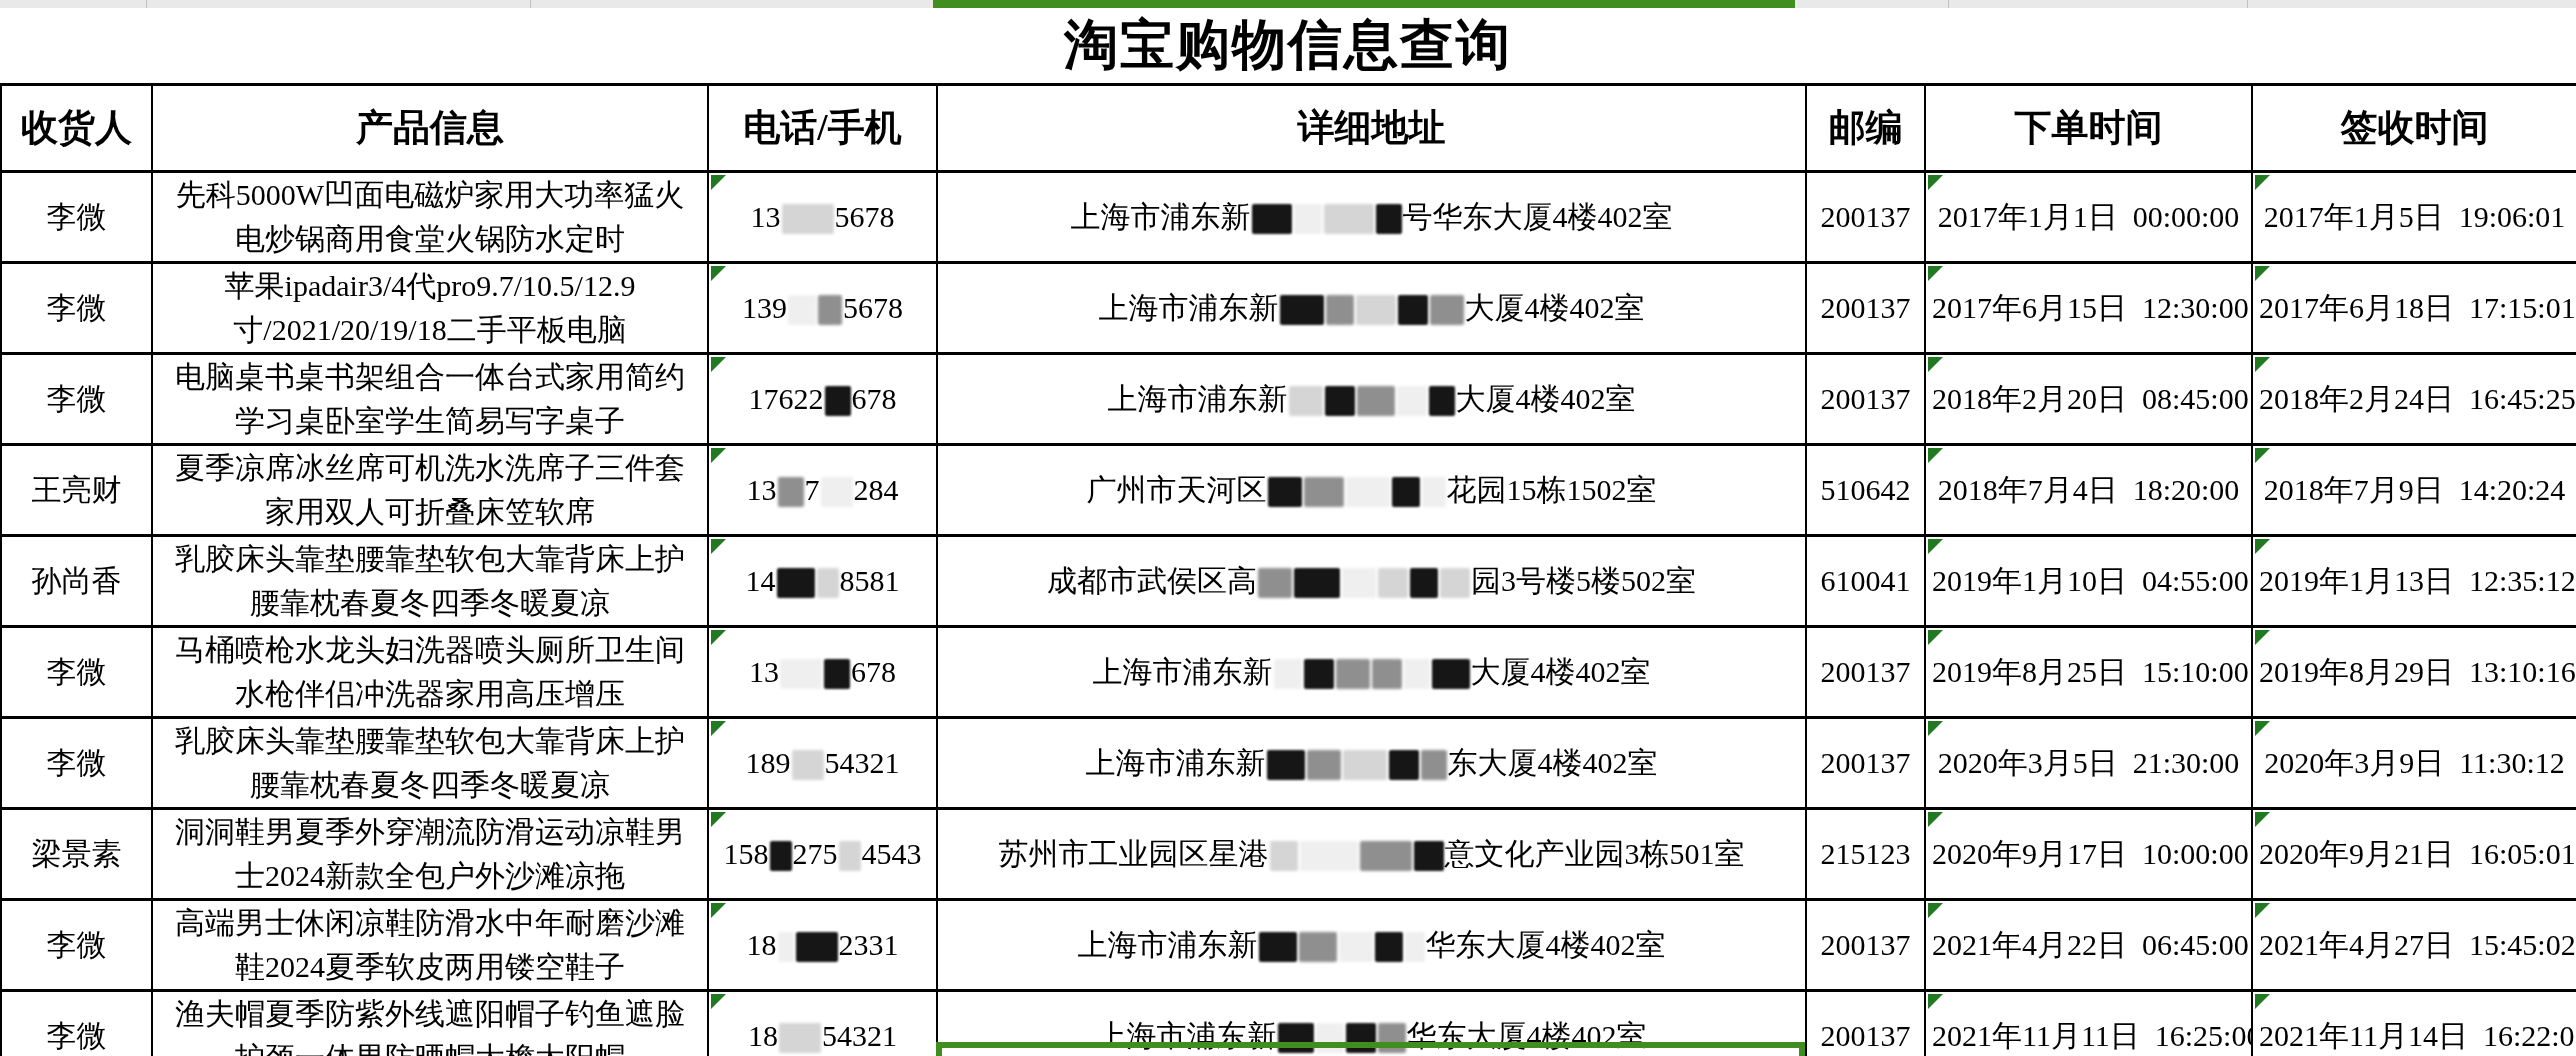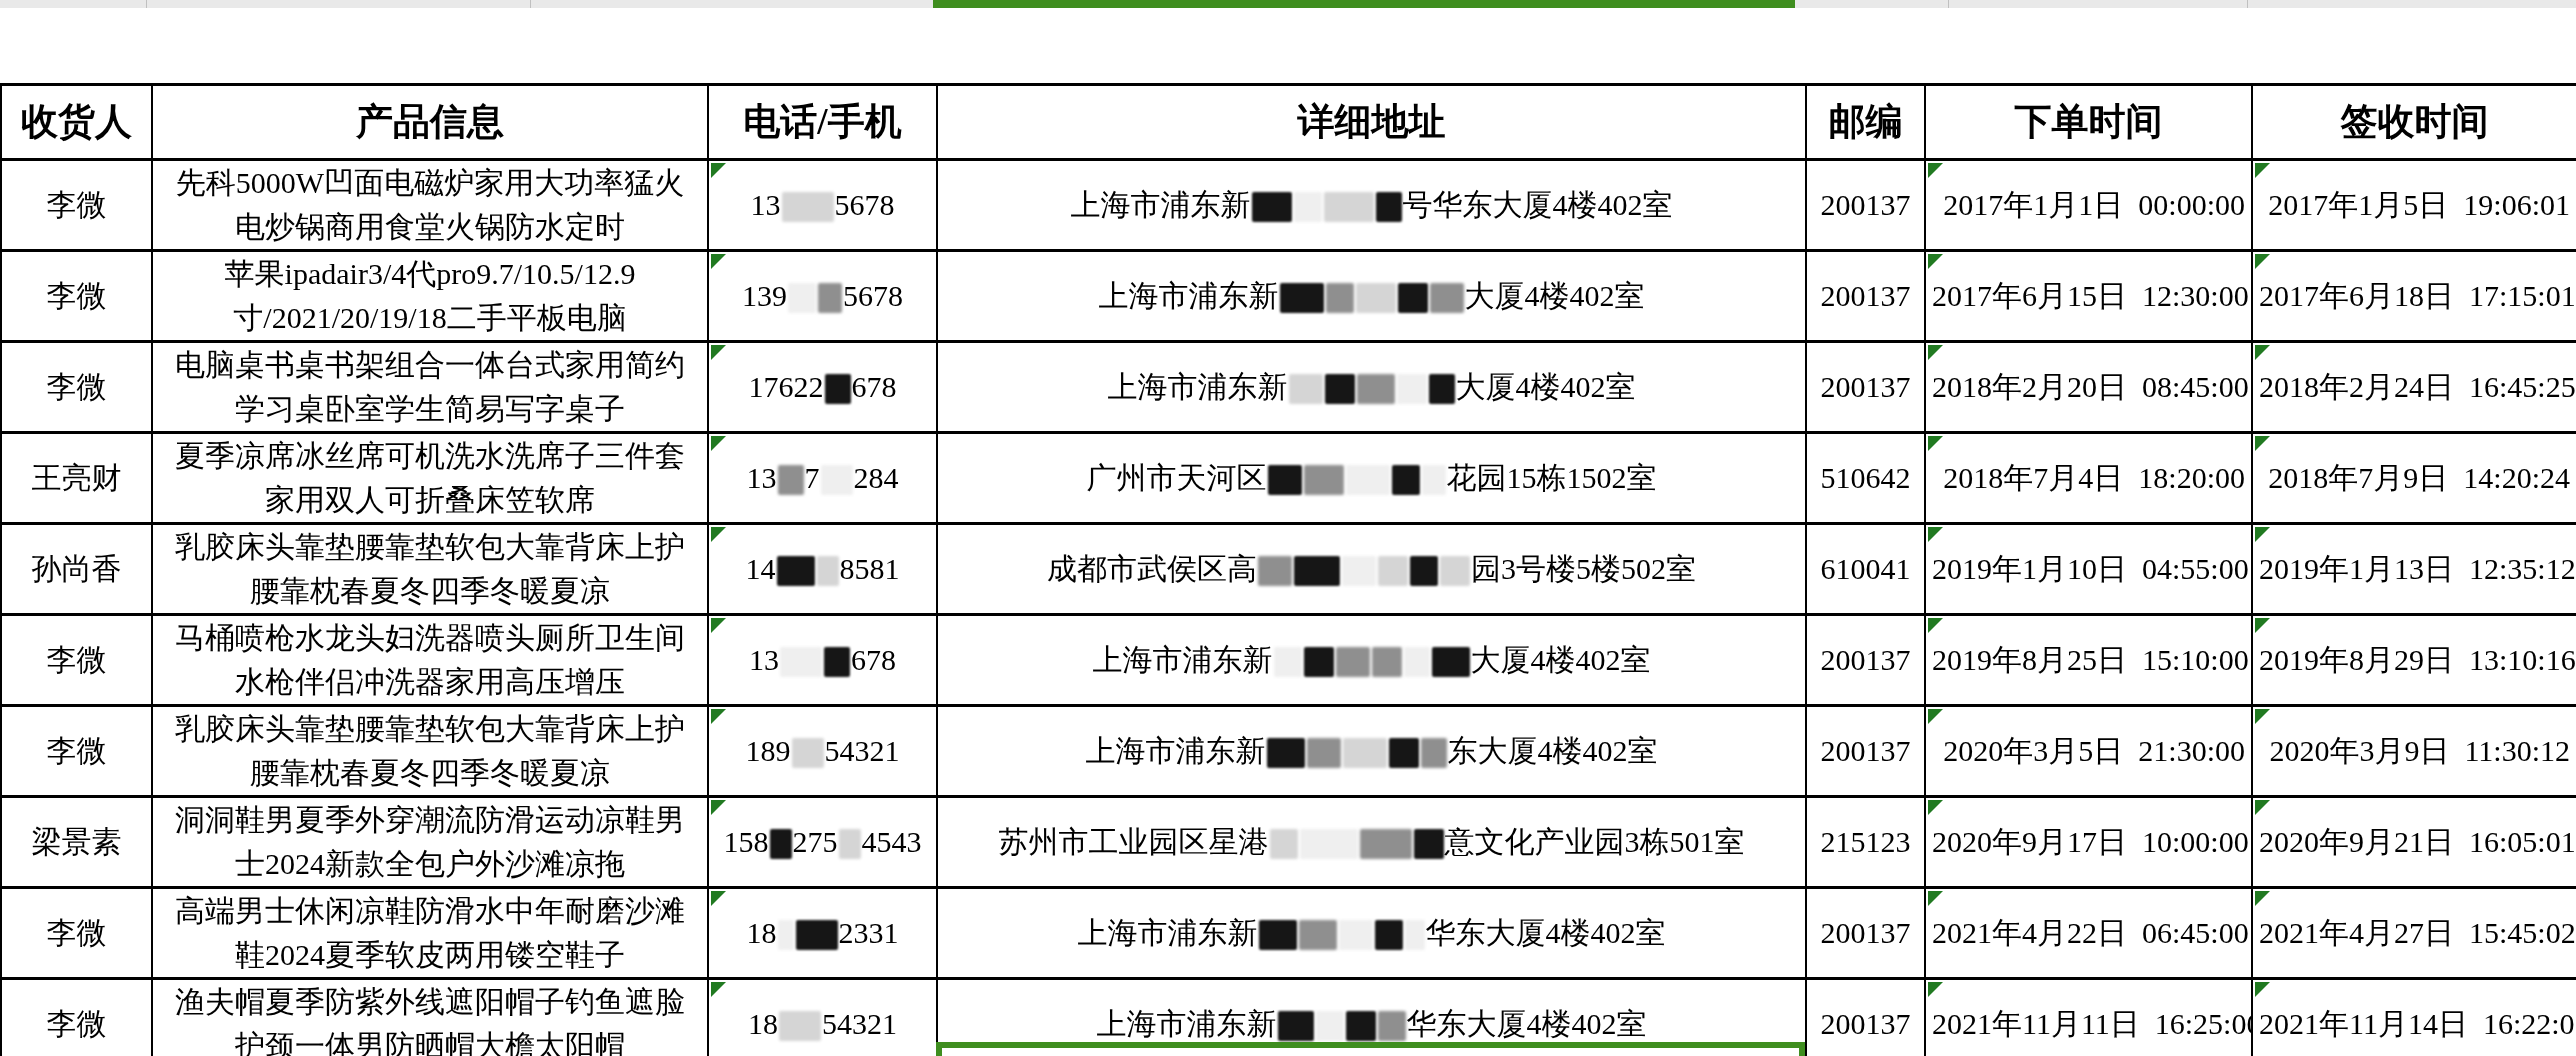--- a/index.html
+++ b/index.html
@@ -11,25 +11,25 @@
   #selTop{position:absolute;top:0;left:933px;width:862px;height:8px;background:#3f8e1f;}
   
   #titlebar{position:absolute;left:0;top:8px;width:2576px;height:75px;display:flex;
             align-items:center;justify-content:center;}
   #titlebar .t{font-size:54px;font-weight:bold;letter-spacing:2px;}
   
   table{position:absolute;left:0;top:83px;width:2576px;border-collapse:collapse;table-layout:fixed;}
   th,td{border:3px solid #000;border-left-width:2px;border-right-width:2px;
         text-align:center;vertical-align:middle;position:relative;overflow:hidden;
         font-size:30px;padding:0 6px;background:#fff;}
-  thead tr{height:75px;}
+  thead tr{height:87px;}
   tbody tr{height:87px;}
   th{font-size:37px;font-weight:bold;}
   td.product{line-height:44px;padding:0 14px;}
-  td.timecol{white-space:pre;text-align:right;}
+  td.timecol{white-space:pre;}
   
   .tri{position:absolute;left:2px;top:2px;width:0;height:0;
        border-top:15px solid #217a21;border-right:15px solid transparent;}
   
   .rd{display:inline-block;height:30px;vertical-align:-7px;margin:0 1px;border-radius:2px;}
   .rd-dark{background:#161616;filter:blur(1px);}
   .rd-gray{background:#8f8f8f;filter:blur(1.5px);}
   .rd-light{background:#d5d5d5;filter:blur(1.5px);}
   .rd-faint{background:#efefef;filter:blur(1.5px);}
   
@@ -43,20 +43,23 @@
 <div id="stage">
 
   <div id="topstrip">
       <div class="strip-line" style="left: 146px;"></div>
       <div class="strip-line" style="left: 530px;"></div>
       <div class="strip-line" style="left: 1948px;"></div>
       <div class="strip-line" style="left: 2247px;"></div>
     </div>
   <div id="selTop"></div>
 
+  <div id="titlebar">
+    <span class="t">淘宝购物信息查询</span>
+  </div>
 
   <table>
     <colgroup>
         <col style="width: 151px;">
         <col style="width: 556px;">
         <col style="width: 229px;">
         <col style="width: 869px;">
         <col style="width: 119px;">
         <col style="width: 327px;">
         <col style="width: 325px;">

